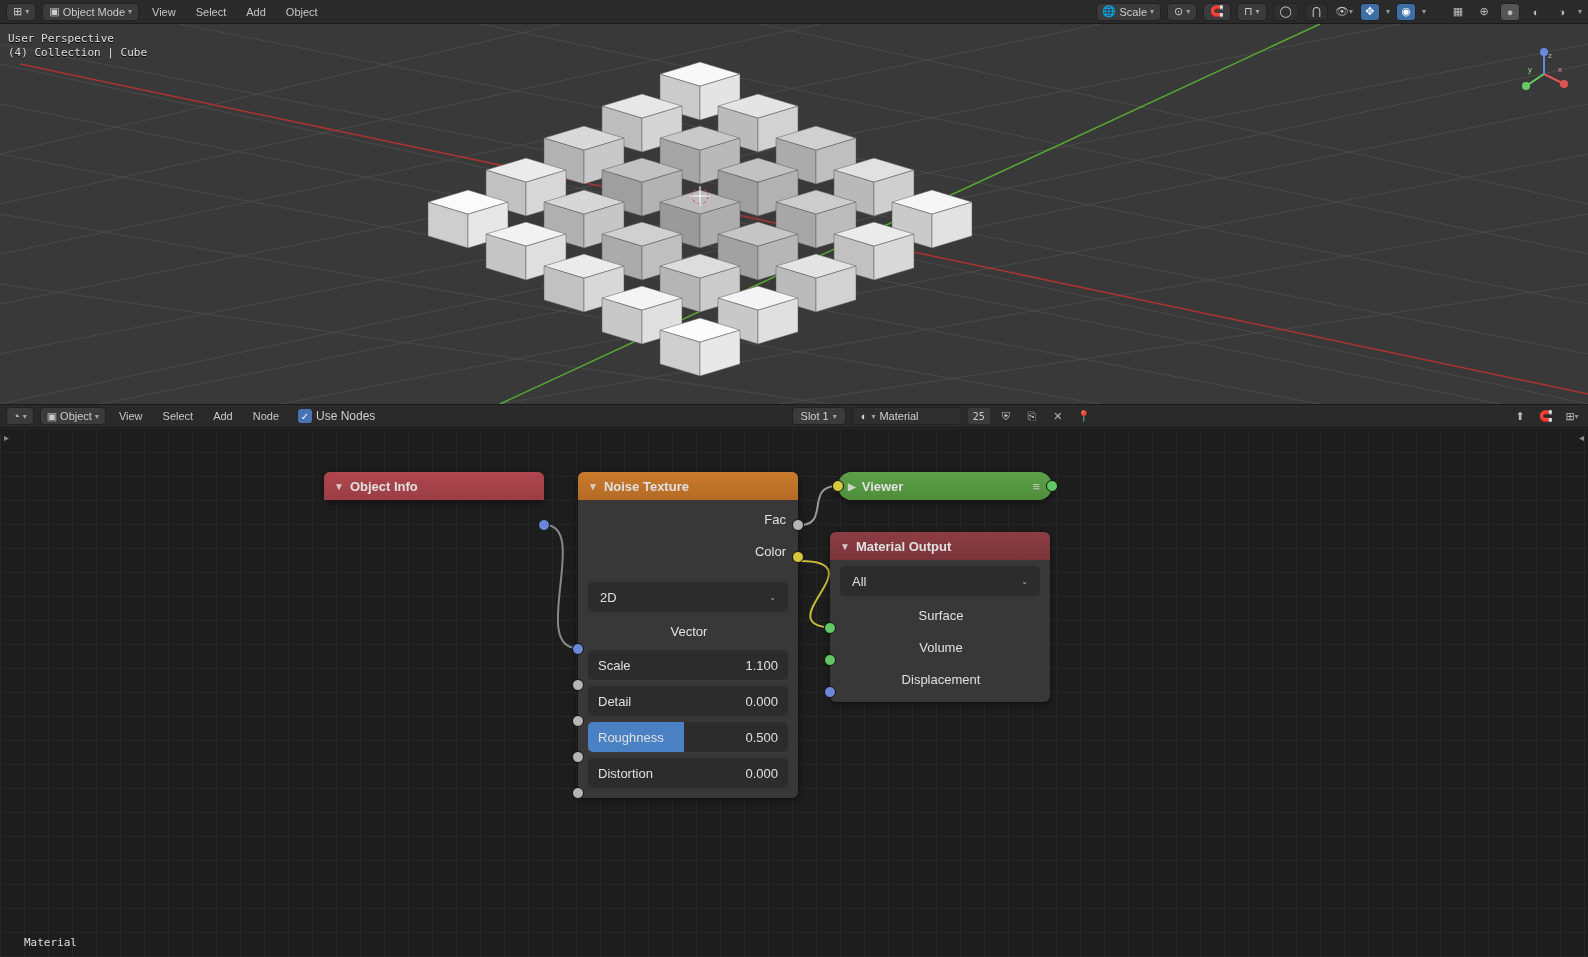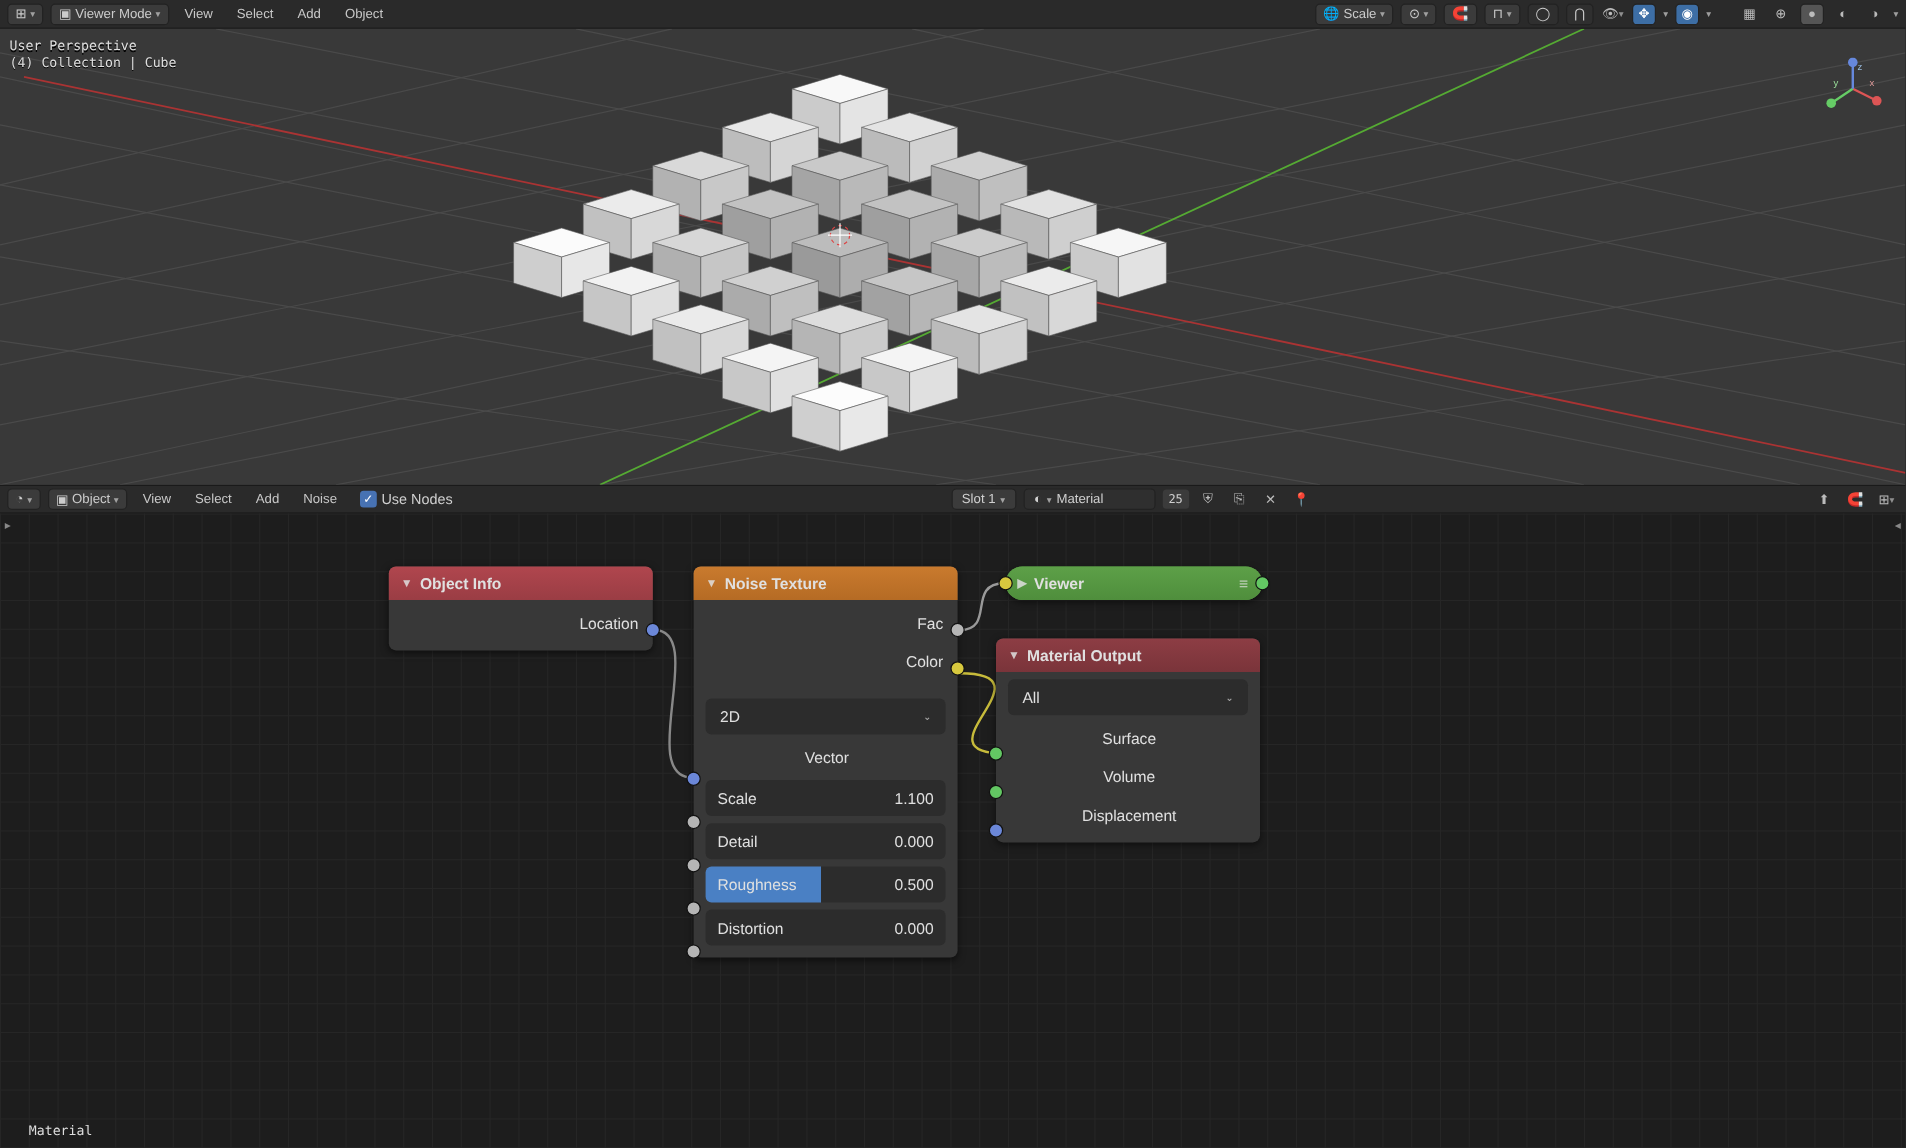--- a/index.html
+++ b/index.html
@@ -178,21 +178,21 @@
 </head>
 <body>
 
 <div class="viewport-header">
   <div class="hdr-btn">
     <span>⊞</span>
       <span class="chev">▾</span>
   </div>
   <div class="hdr-btn">
     <span>▣</span>
-    <span>Viewer Mode</span>
+    <span>Object Mode</span>
     <span class="chev">▾</span>
   </div>
   <span class="hdr-menu">View</span>
   <span class="hdr-menu">Select</span>
   <span class="hdr-menu">Add</span>
   <span class="hdr-menu">Object</span>
 
   <div style="flex:1"></div>
   <div class="hdr-btn">
     <span>🌐</span>
@@ -393,21 +393,21 @@
       <span class="chev">▾</span>
   </div>
   <div class="hdr-btn">
     <span>▣</span>
     <span>Object</span>
     <span class="chev">▾</span>
   </div>
   <span class="hdr-menu">View</span>
   <span class="hdr-menu">Select</span>
   <span class="hdr-menu">Add</span>
-  <span class="hdr-menu">Noise</span>
+  <span class="hdr-menu">Node</span>
   <span style="display:inline-flex;align-items:center;gap:4px;margin-left:6px">
     <span class="checkbox">✓</span>
     <span>Use Nodes</span>
   </span>
 
   <div style="flex:1"></div>
   <div class="slot-select">
     <span>Slot 1</span>
     <span class="chev">▾</span>
   </div>
@@ -449,25 +449,20 @@
   <svg class="wires">
     <path d="M 545 97 C 590 97, 530 220, 577 220" stroke="#888" stroke-width="2" fill="none"></path>
     <path d="M 800 97 C 830 97, 805 58, 837 58" stroke="#999" stroke-width="2" fill="none"></path>
     <path d="M 800 133 C 880 133, 760 200, 838 200" stroke="#c7bb3b" stroke-width="2" fill="none"></path>
   </svg>
 
   <div class="node" style="left:324px; top:44px; width:220px;">
     <div class="node-head head-red">
       <span class="tri">▼</span>
       <span>Object Info</span>
-    </div>
-    <div class="node-body">
-      <div class="row-out">
-        <span class="sock-lbl">Location</span>
-      </div>
     </div>
     <span class="socket sock-vec" style="right:-6px; top:47px"></span>
   </div>
 
   <div class="node" style="left:578px; top:44px; width:220px;">
     <div class="node-head head-orange">
       <span class="tri">▼</span>
       <span>Noise Texture</span>
     </div>
     <div class="node-body">

